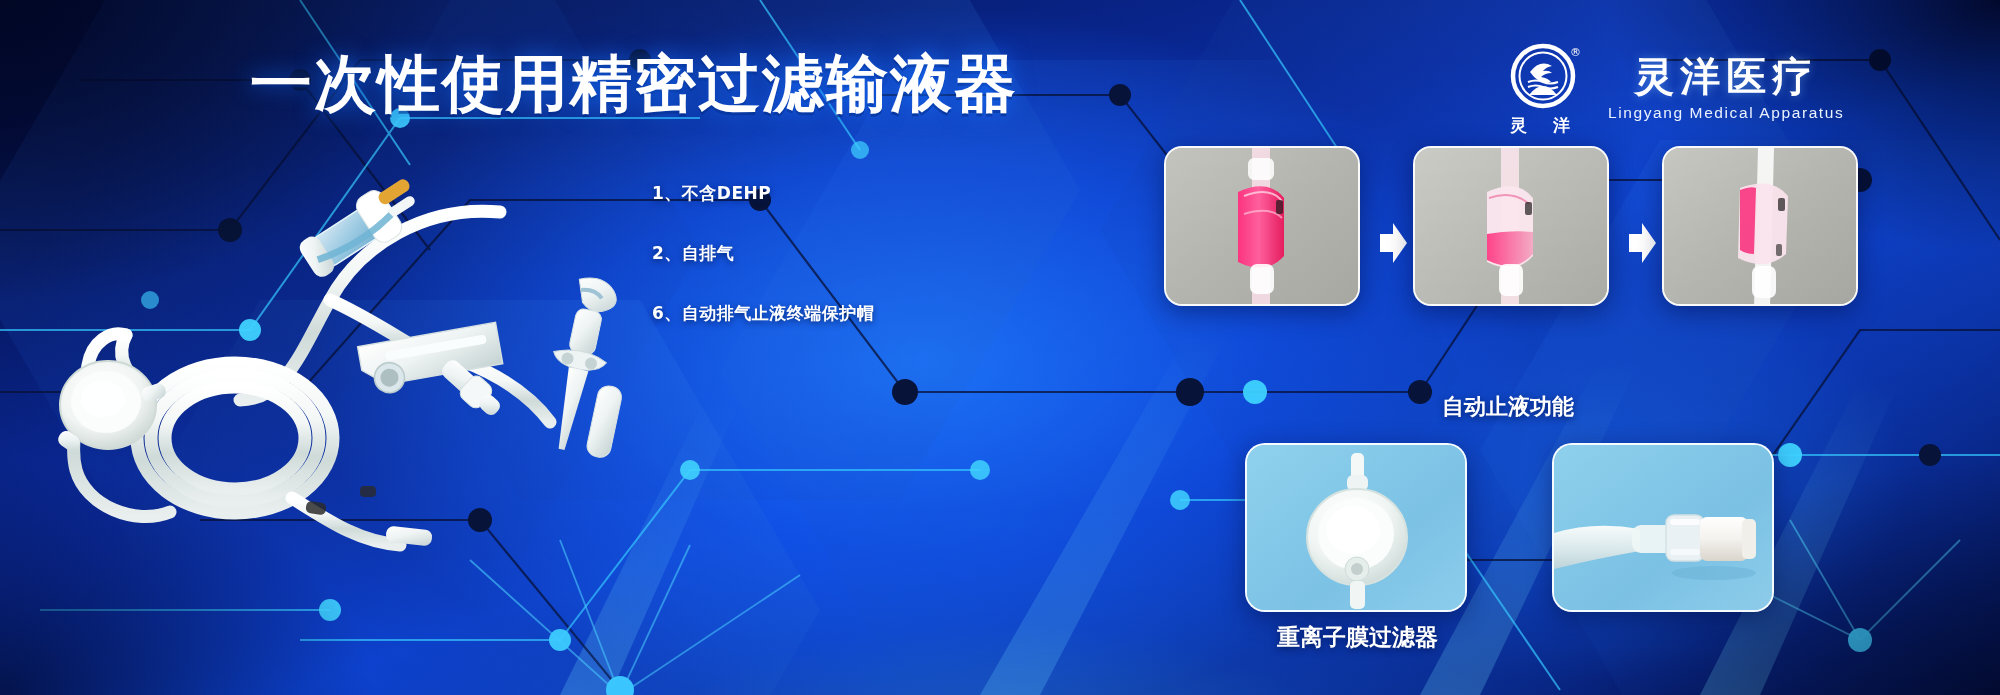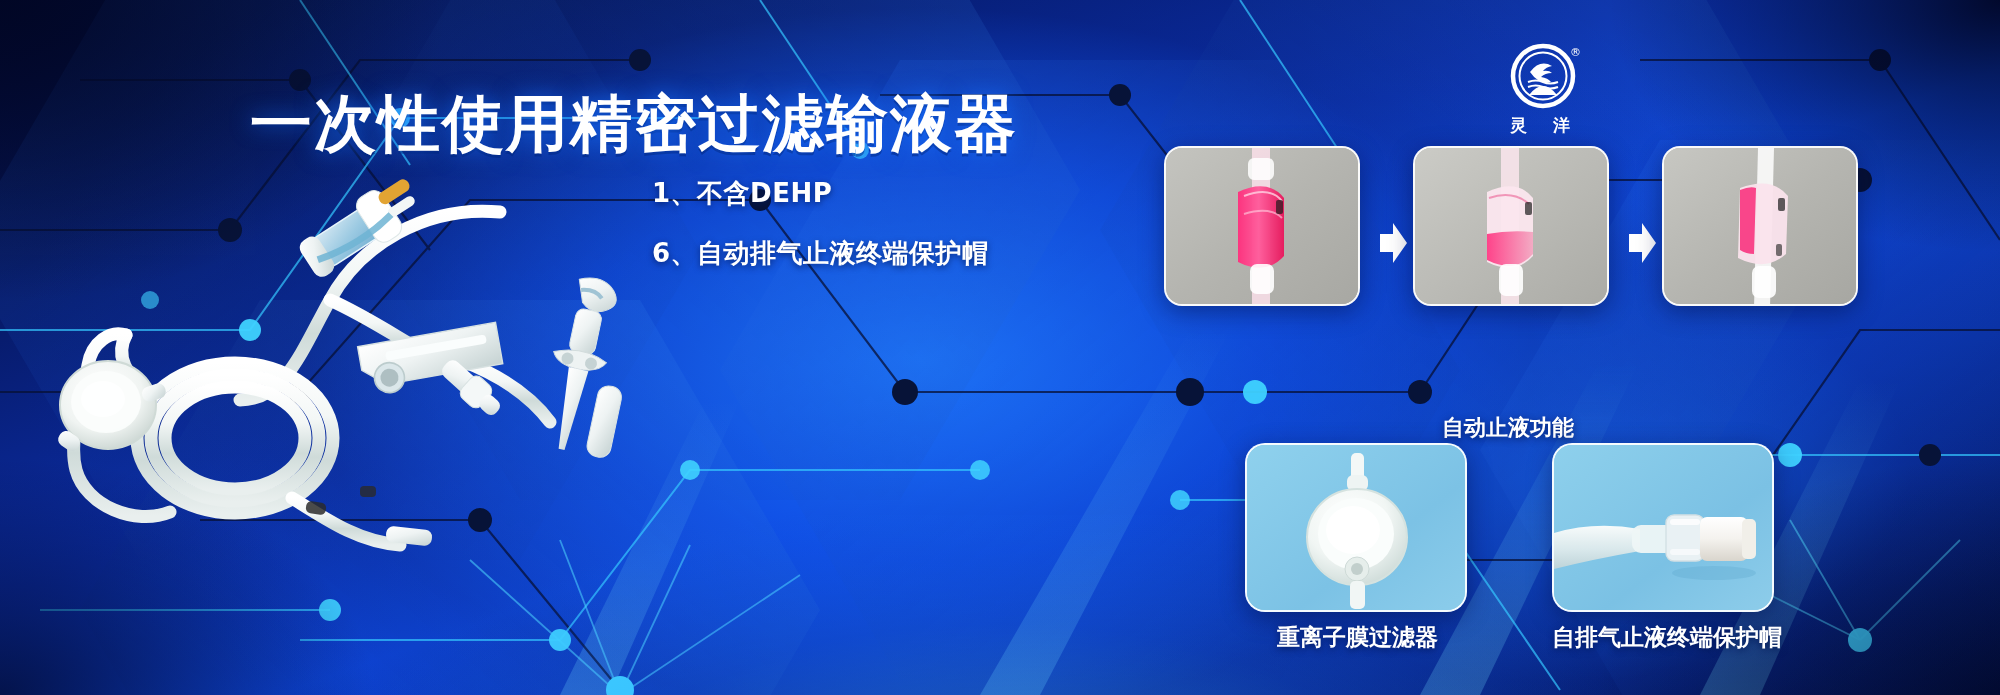--- a/index.html
+++ b/index.html
@@ -28,35 +28,34 @@
   .glowbase{position:absolute;left:18%;bottom:-120px;width:64%;height:300px;pointer-events:none;
     background:radial-gradient(ellipse at 50% 100%, rgba(70,190,255,.45) 0%, rgba(30,120,255,.18) 45%, rgba(0,0,0,0) 75%);}
 
   
   .title{
     position:absolute;left:250px;top:49px;width:780px;height:70px;
     color:#fff;font-size:62px;line-height:70px;font-weight:700;letter-spacing:2px;
     white-space:nowrap;
     text-shadow:0 0 22px rgba(20,110,255,.85), 0 3px 0 rgba(0,30,110,.55);
     font-family:"DejaVu Sans","Liberation Sans",sans-serif;
-    margin-top:40px;
   }
 
   
   .brand{position:absolute;left:1508px;top:42px;display:flex;align-items:center;gap:22px;}
   .brand-mark{position:relative;width:78px;height:92px;flex:0 0 78px;}
   .brand-text{display:flex;flex-direction:column;align-items:center;}
   .brand-cn{color:#fff;font-size:40px;line-height:46px;font-weight:700;letter-spacing:6px;
     font-family:"DejaVu Sans","Liberation Sans",sans-serif;white-space:nowrap;
     text-shadow:0 0 10px rgba(120,190,255,.5);}
   .brand-en{color:#eaf2ff;font-size:15.5px;line-height:20px;letter-spacing:1.6px;white-space:nowrap;margin-top:4px;}
 
   
   .features{position:absolute;left:652px;top:178px;width:360px;}
-  .feature{color:#fff;font-size:26px;line-height:30px;font-weight:700;white-space:nowrap;
+  .feature{color:#fff;font-size:17px;line-height:30px;font-weight:700;white-space:nowrap;
     margin-bottom:30px;letter-spacing:.5px;
     font-family:"DejaVu Sans","Liberation Sans",sans-serif;
     text-shadow:0 2px 6px rgba(0,25,90,.75);}
   .feature:last-child{margin-bottom:0;}
 
   
   .card{position:absolute;border-radius:18px;border:2px solid rgba(255,255,255,.92);
         overflow:hidden;box-shadow:0 6px 24px rgba(0,12,60,.45);}
   .card.grey{background:linear-gradient(135deg,#b9b9b4 0%,#c9c9c4 35%,#bdbdb8 60%,#a9a9a4 100%);}
   .card.cyan{background:linear-gradient(160deg,#86c9e8 0%,#7cc2e5 45%,#8fd0ec 100%);border-radius:20px;}
@@ -193,20 +192,24 @@
         <circle cx="35" cy="34" r="23.5" fill="none" stroke="#fff" stroke-width="2"></circle>
         <path d="M22 30 q10 -13 22 -6 q-6 1 -9 5 q6 -1 9 2 q-7 0 -11 4 q7 1 10 5 q-12 3 -21 -10z" fill="#fff"></path>
         <path d="M20 40 q8 -3 15 0 q7 3 15 0" fill="none" stroke="#fff" stroke-width="2"></path>
         <path d="M20 45 q8 -3 15 0 q7 3 15 0" fill="none" stroke="#fff" stroke-width="2"></path>
         <path d="M21 53 q7 -9 14 -9 q7 0 14 9 z" fill="#fff"></path>
         <text x="62" y="14" fill="#fff" font-size="11" font-family="DejaVu Sans, sans-serif">®</text>
         <text x="2" y="89" fill="#fff" font-size="17" font-weight="700" font-family="DejaVu Sans, sans-serif">灵</text>
         <text x="45" y="89" fill="#fff" font-size="17" font-weight="700" font-family="DejaVu Sans, sans-serif">洋</text>
       </svg>
     </div>
+    <div class="brand-text">
+      <div class="brand-cn">灵洋医疗</div>
+      <div class="brand-en">Lingyang Medical Apparatus</div>
+    </div>
   </div>
 
   <div class="setwrap">
     <svg viewBox="0 0 620 420" width="620" height="420">
       <defs>
         <linearGradient id="tube" x1="0" y1="0" x2="0" y2="1">
           <stop offset="0%" stop-color="#ffffff"></stop>
           <stop offset="35%" stop-color="#f3f7f6"></stop>
           <stop offset="65%" stop-color="#cfdbd9"></stop>
           <stop offset="100%" stop-color="#e9efee"></stop>
@@ -284,20 +287,21 @@
       <g>
         <rect x="356" y="378" width="46" height="16" rx="7" fill="url(#plast)" transform="rotate(6 379 386)"></rect>
         <rect x="276" y="352" width="20" height="12" rx="5" fill="#2b2b2b" opacity=".85" transform="rotate(8 286 358)"></rect>
         <rect x="330" y="336" width="16" height="11" rx="4" fill="#2b2b2b" opacity=".8"></rect>
       </g>
     </svg>
   </div>
 
   <div class="features">
     <div class="feature">1、不含DEHP</div>
+    <div class="feature">2、自排气</div>
     <div class="feature">6、自动排气止液终端保护帽</div>
   </div>
 
   <div class="card grey" style="left:1164px;top:146px;width:196px;height:160px;">
     <svg viewBox="0 0 196 160" width="196" height="160">
       <defs>
         <linearGradient id="g1bg" x1="0" y1="0" x2="1" y2="1">
           <stop offset="0%" stop-color="#c4c4bf"></stop>
             <stop offset="50%" stop-color="#b4b4af"></stop>
             <stop offset="100%" stop-color="#a7a7a2"></stop>
@@ -366,21 +370,21 @@
       <rect width="196" height="160" fill="url(#g3bg)"></rect>
       <path d="M94,0 L110,0 L106,160 L90,160 Z" fill="#fff" opacity=".85"></path>
       <path d="M76,40 q32 -12 48 8 l-2 58 q-20 18 -48 4 z" fill="#fae3ec" opacity=".95"></path>
       <path d="M76,42 q10 -4 16 -2 l-2 66 q-8 0 -14 -4 z" fill="#f8357f" opacity=".9"></path>
       <rect x="88" y="118" width="24" height="32" rx="7" fill="#fff" opacity=".9"></rect>
       <rect x="114" y="50" width="7" height="13" rx="2" fill="#1d1d1d" opacity=".7"></rect>
       <rect x="112" y="96" width="6" height="12" rx="2" fill="#1d1d1d" opacity=".6"></rect>
     </svg>
   </div>
 
-  <div class="cap cap-top" style="left:1442px;top:394px;margin-top:21px;">自动止液功能</div>
+  <div class="cap cap-top" style="left:1442px;top:394px;">自动止液功能</div>
 
   <div class="card cyan" style="left:1245px;top:443px;width:222px;height:169px;">
     <svg viewBox="0 0 222 169" width="222" height="169">
       <defs>
         <linearGradient id="cybg" x1="0" y1="0" x2="1" y2="1">
           <stop offset="0%" stop-color="#8fd1ed"></stop>
             <stop offset="60%" stop-color="#7cc2e5"></stop>
             <stop offset="100%" stop-color="#8ccdeb"></stop>
         </linearGradient>
         <radialGradient id="fdisk" cx="40%" cy="32%" r="75%">
@@ -426,15 +430,14 @@
       <rect x="112" y="70" width="38" height="46" rx="8" fill="#e9f1f4" stroke="#d3e0e4" stroke-width="1.4"></rect>
       <rect x="116" y="74" width="30" height="6" rx="3" fill="#fff" opacity=".8"></rect>
       <rect x="116" y="104" width="30" height="6" rx="3" fill="#fff" opacity=".6"></rect>
       <rect x="146" y="72" width="48" height="44" rx="7" fill="url(#capg)"></rect>
       <rect x="188" y="74" width="14" height="40" rx="5" fill="#f1efe9"></rect>
       <ellipse cx="160" cy="128" rx="42" ry="7" fill="#5ea9cd" opacity=".35"></ellipse>
     </svg>
   </div>
 
   <div class="cap cap-bot" style="left:1277px;top:623px;">重离子膜过滤器</div>
-  <div class="cap cap-bot" style="left:1552px;top:623px;">自排气止液终端保护帽</div>
 
 </div>
 
 </body></html>

